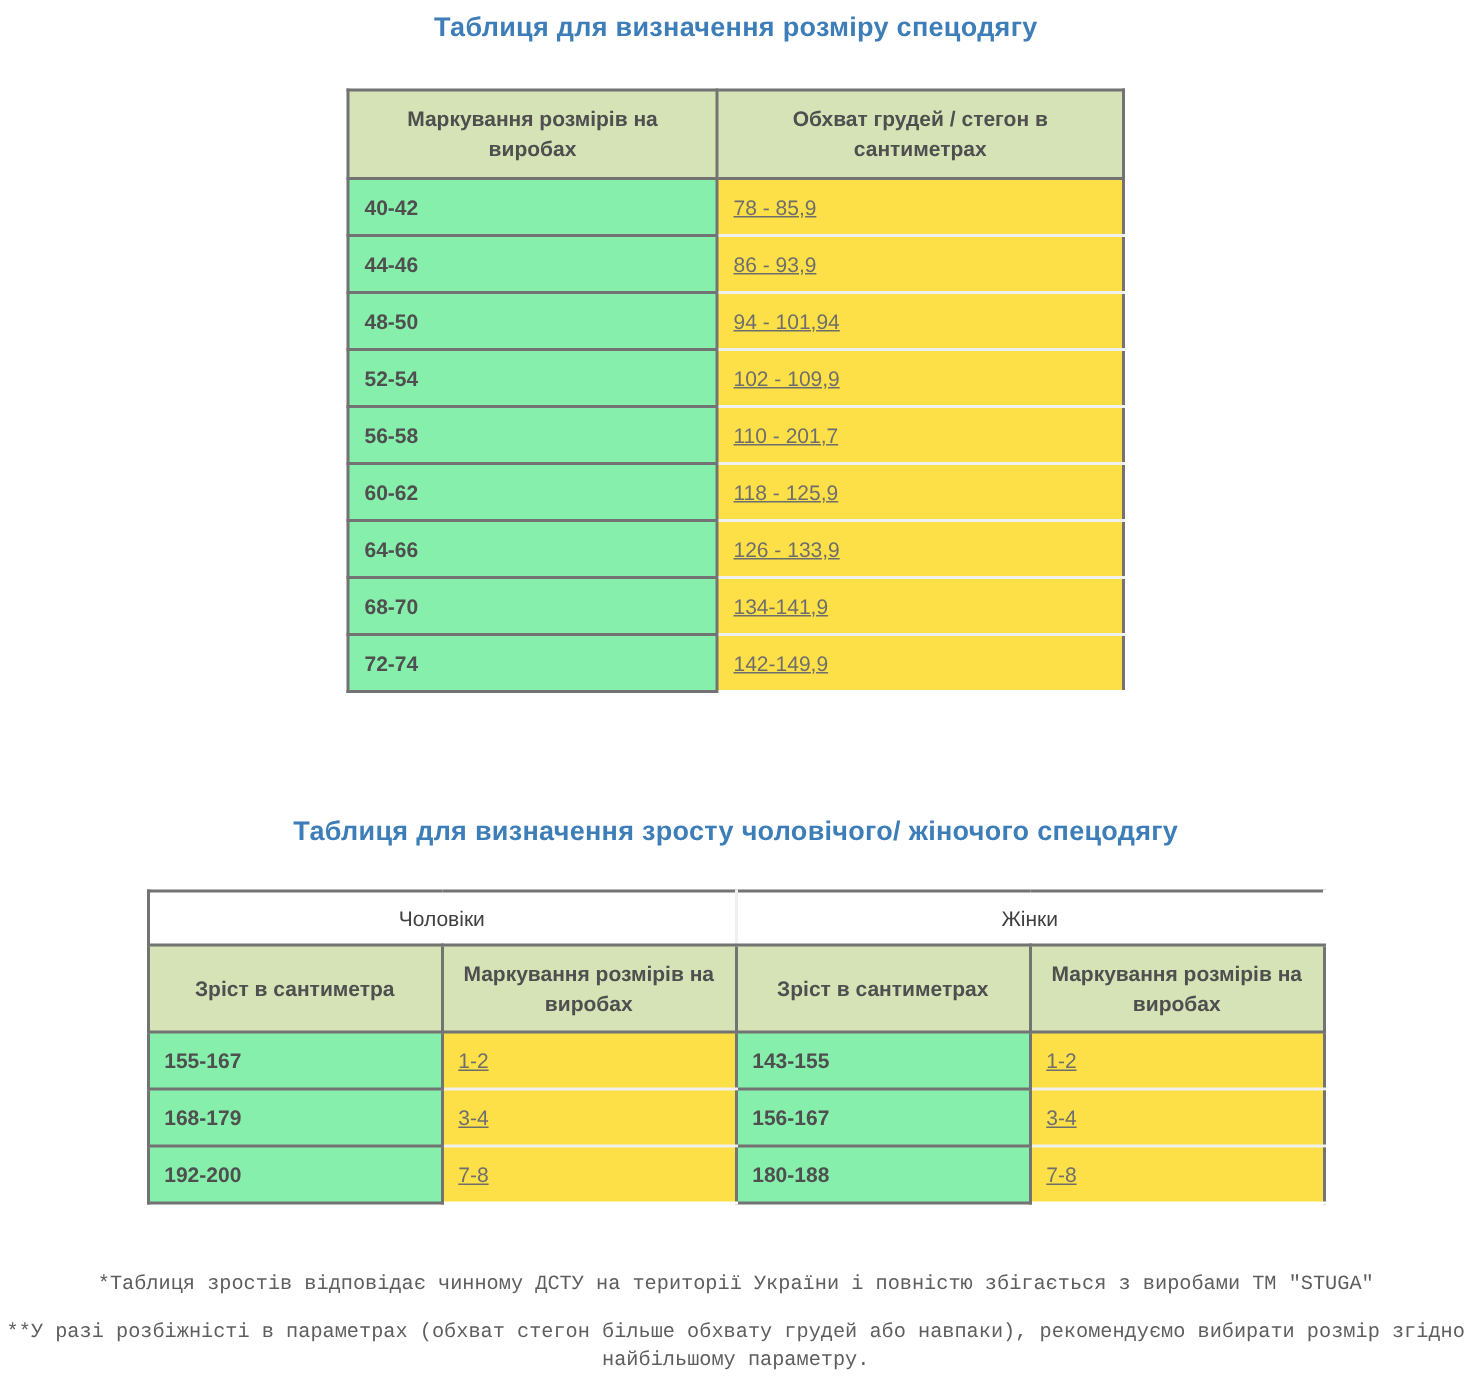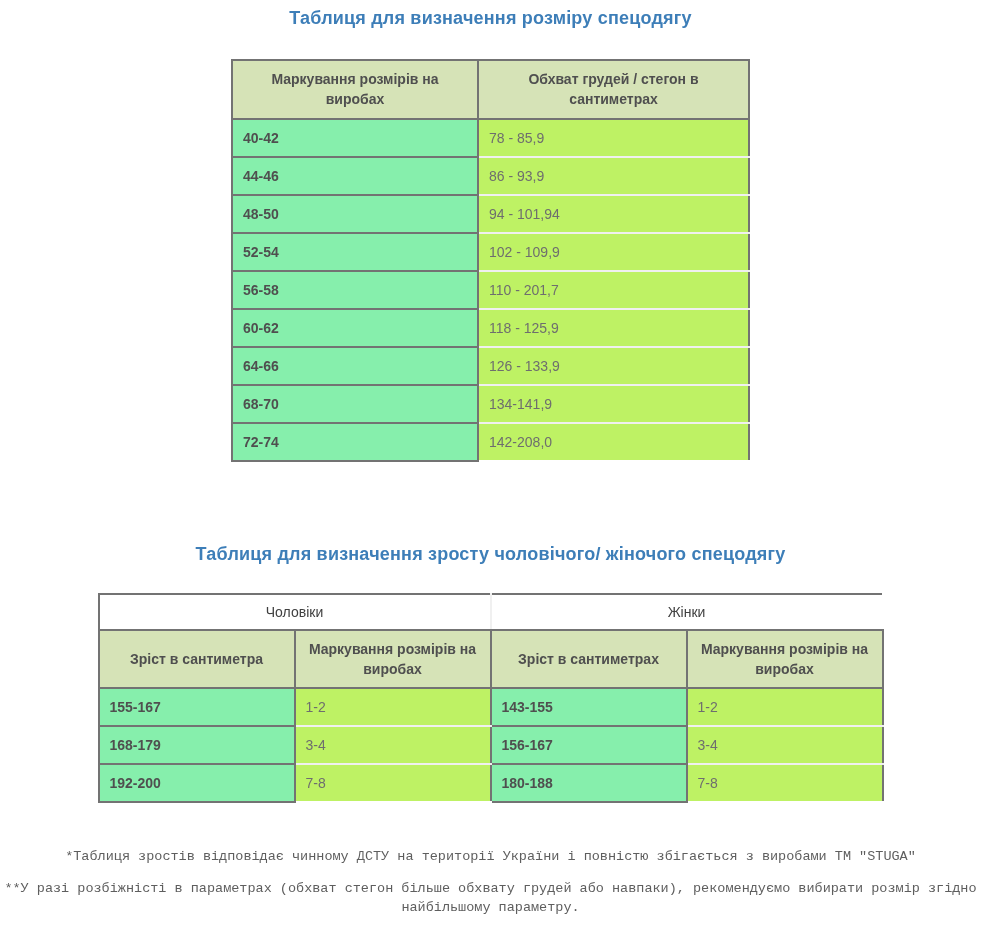--- a/index.html
+++ b/index.html
@@ -53,24 +53,25 @@
     border-right-color: #f0f0f0;
   }
   th.group-header:last-child { border-right-color: #ffffff; }
   td.key {
     background: #86efac;
     color: #4f4f4f;
     font-weight: bold;
     height: 36px;
   }
   td.val {
-    background: #bef264;
+    background: #fde047;
     color: #6e6e6e;
     height: 36px;
     border-bottom-color: #f0f0f0;
+    text-decoration: underline;
   }
   tr:last-child td.val { border-bottom-color: #ffffff; }
 
   .notes { margin-top: 45px; padding-bottom: 14px; }
   .note {
     text-align: center;
     font-size: 13.5px;
     color: #5e5e5e;
     margin: 0 2px 13px;
     line-height: 1.4;
@@ -121,21 +122,21 @@
       <tr>
         <td class="key">64-66</td>
         <td class="val">126 - 133,9</td>
       </tr>
       <tr>
         <td class="key">68-70</td>
         <td class="val">134-141,9</td>
       </tr>
       <tr>
         <td class="key">72-74</td>
-        <td class="val">142-208,0</td>
+        <td class="val">142-149,9</td>
       </tr>
     </tbody>
 </table>
 
 <h2 class="title" id="height-table-title">Таблиця для визначення зросту чоловічого/ жіночого спецодягу</h2>
 
 <table id="height-table">
   <colgroup>
     <col style="width:25%">
       <col style="width:25%">

